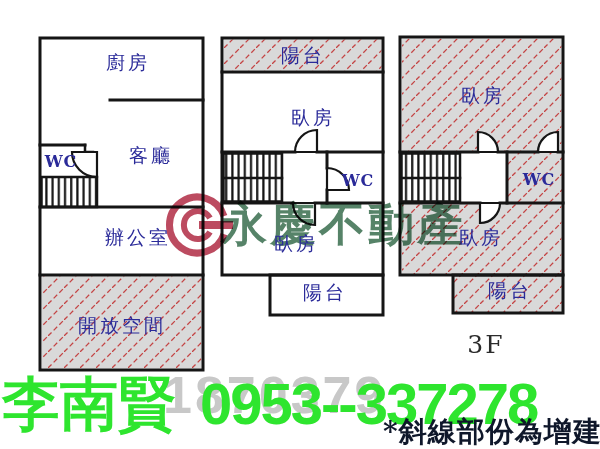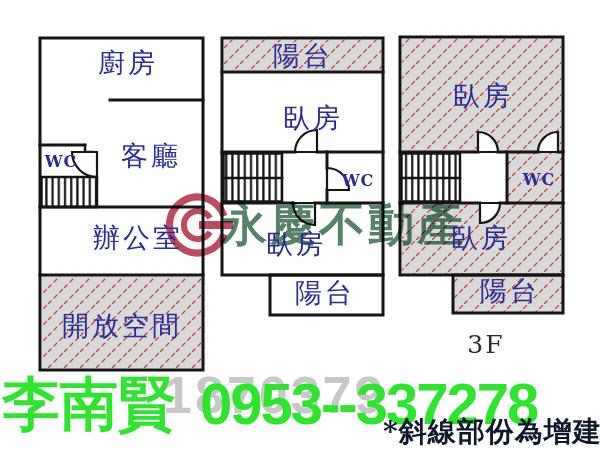--- a/index.html
+++ b/index.html
@@ -2,21 +2,21 @@
 <html><head>
 <meta charset="utf-8">
 <style>
   html,body{margin:0;padding:0;background:#ffffff;}
   #canvas{position:relative;width:600px;height:449px;background:#ffffff;overflow:hidden;
           font-family:"DejaVu Serif", serif;}
   svg{display:block;}
   .linework{position:absolute;left:0;top:0;z-index:1;}
 
   .room-label{position:absolute;transform:translate(-50%,-50%);white-space:nowrap;
-              color:#2a2a99;font-size:27px;letter-spacing:3px;z-index:6;
+              color:#2a2a99;font-size:19px;letter-spacing:3px;z-index:6;
               font-family:"DejaVu Serif", serif;}
   .wc-label{font-size:16px;font-weight:bold;letter-spacing:1px;text-align:center;}
   .floor-label{position:absolute;transform:translate(-50%,-50%);white-space:nowrap;
                color:#2b2b2b;font-size:25px;letter-spacing:2px;z-index:6;
                font-family:"DejaVu Serif", serif;}
   .floor-label-1f{z-index:2;color:#222;}
   .wm-brand{position:absolute;left:221px;top:201px;font-size:46px;font-weight:bold;
             color:#14532d;letter-spacing:3px;line-height:1;z-index:5;
             mix-blend-mode:multiply;opacity:.72;white-space:nowrap;
             font-family:"DejaVu Serif", serif;}

